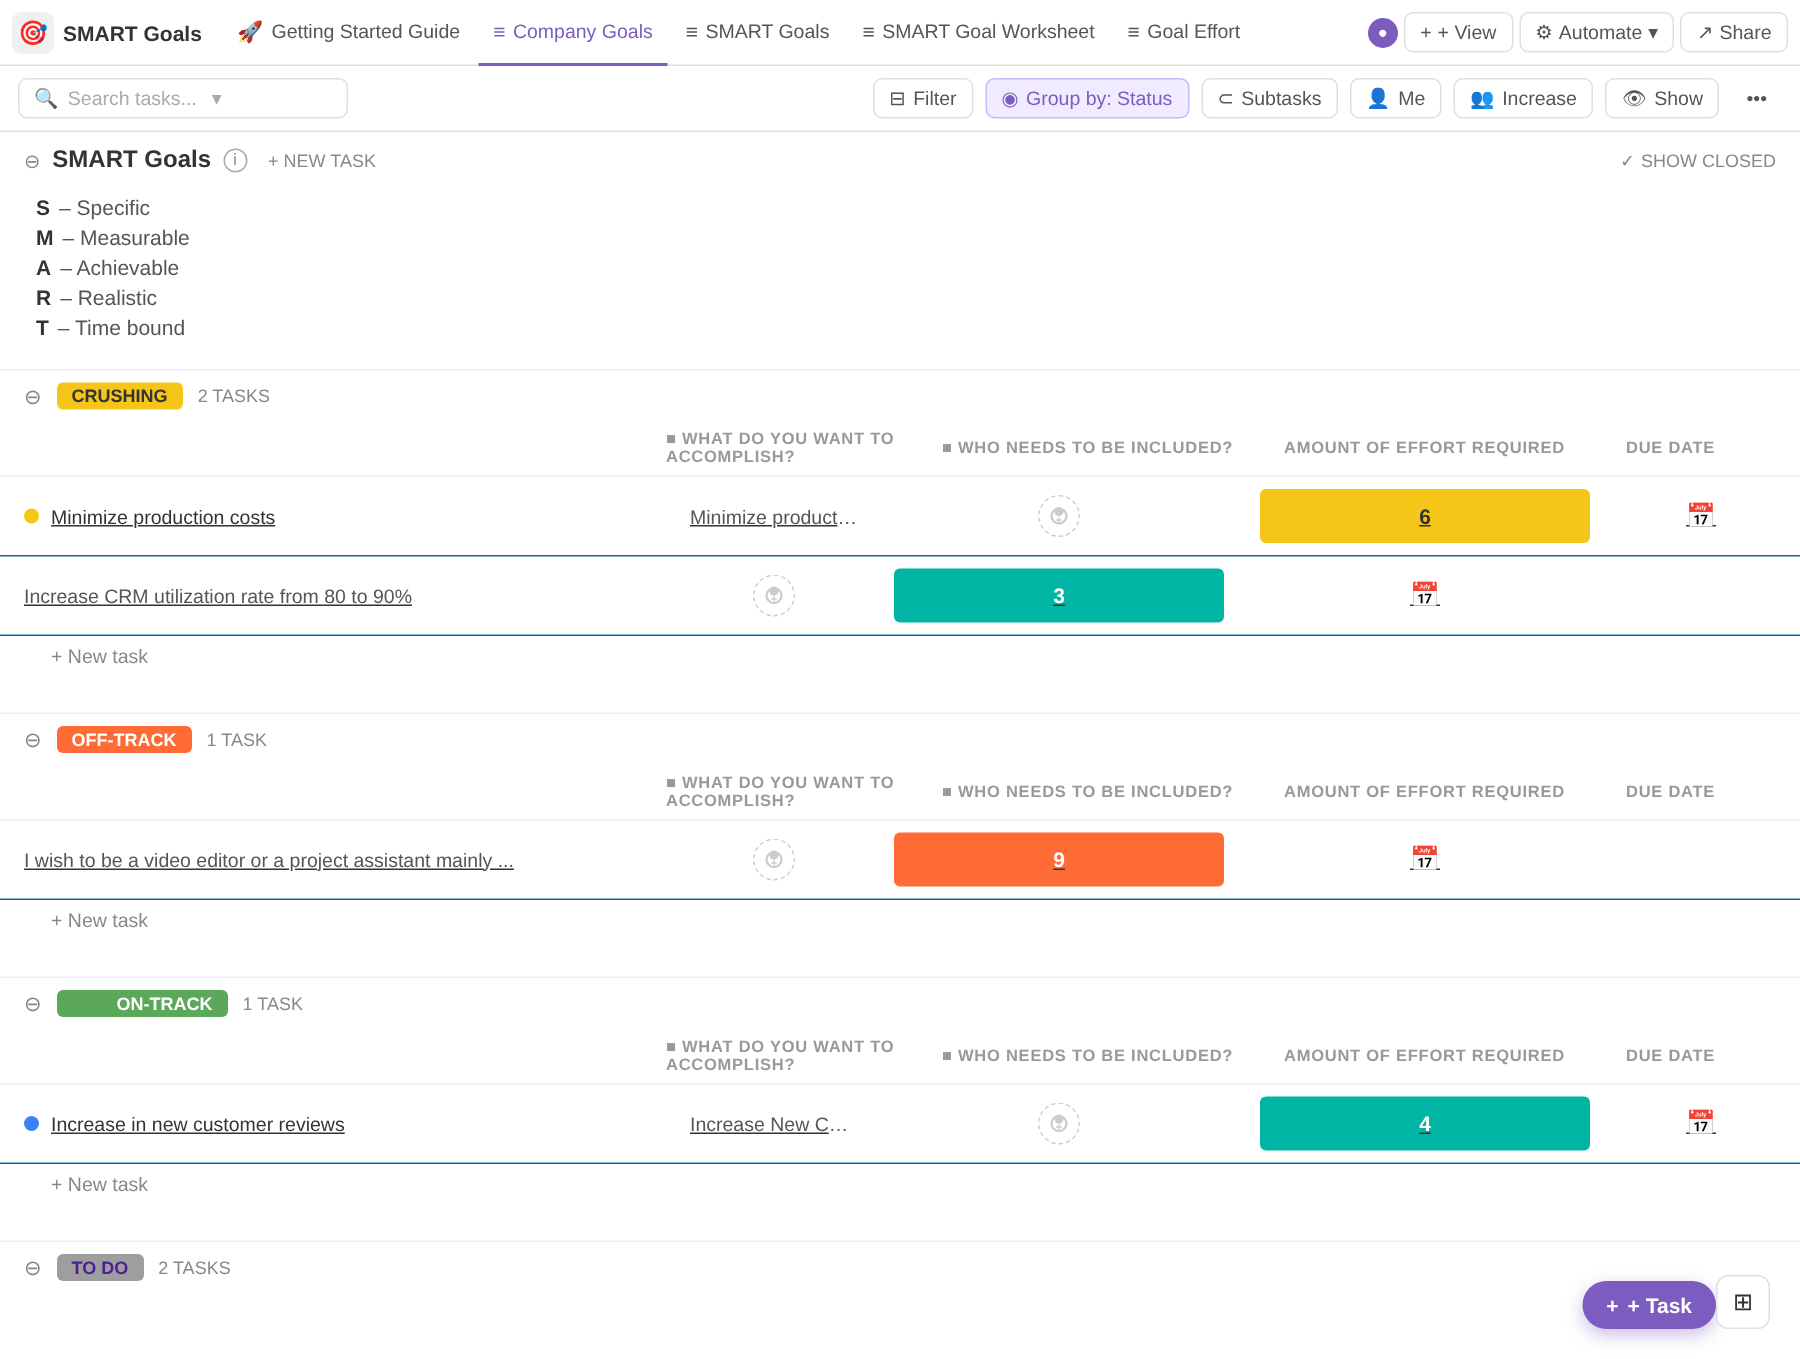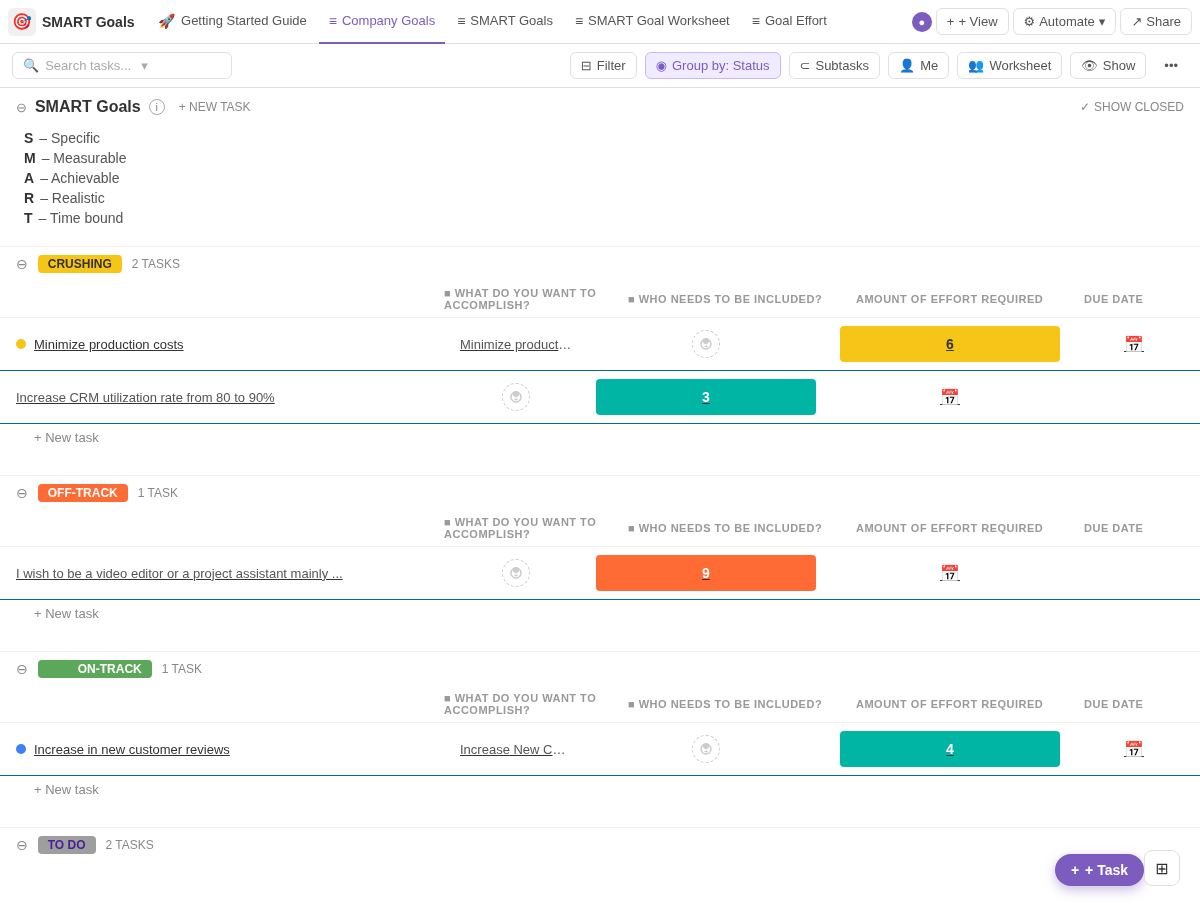--- a/index.html
+++ b/index.html
@@ -231,21 +231,21 @@
   <div class="filter-btn">
     <span>⊂</span>
     <span>Subtasks</span>
   </div>
   <div class="filter-btn">
     <span>👤</span>
     <span>Me</span>
   </div>
   <div class="filter-btn">
     <span>👥</span>
-    <span>Worksheet</span>
+    <span>Increase</span>
   </div>
   <div class="filter-btn">
     <span>👁</span>
     <span>Show</span>
   </div>
   <div class="filter-btn" style="border:none;">
     <span>•••</span>
   </div>
 </div>
 

